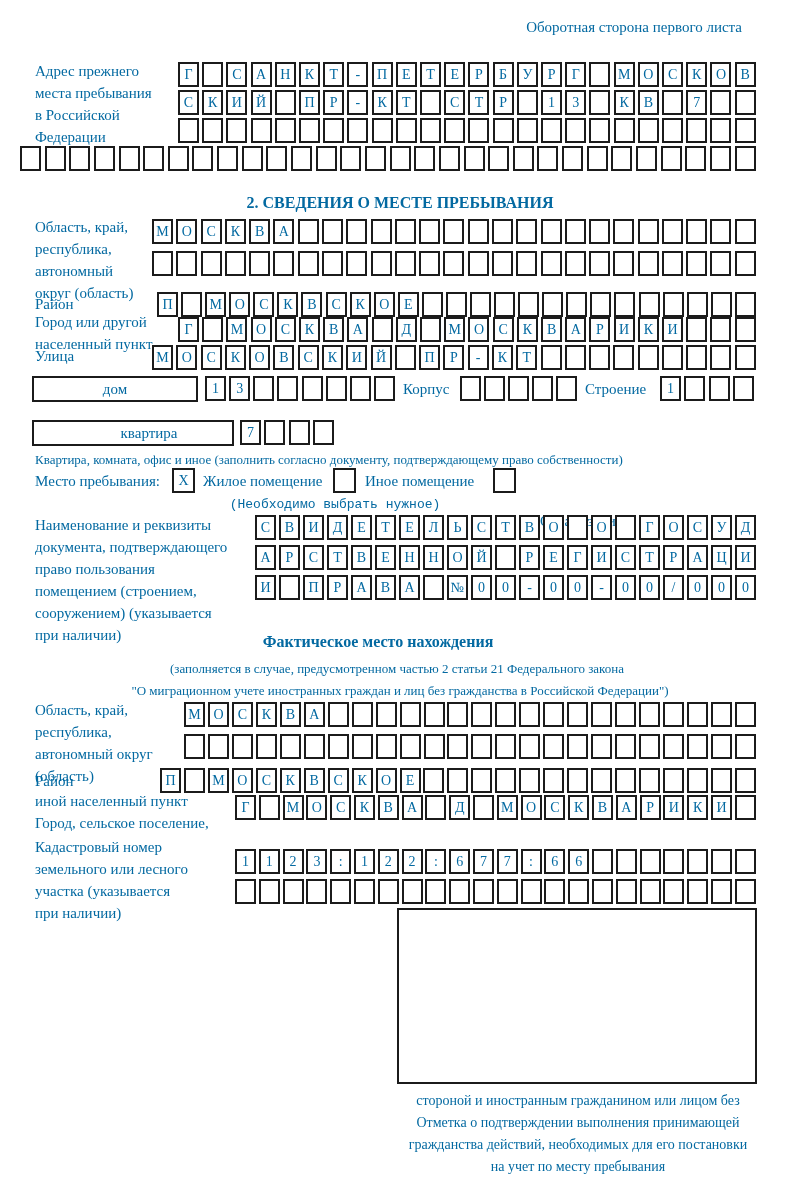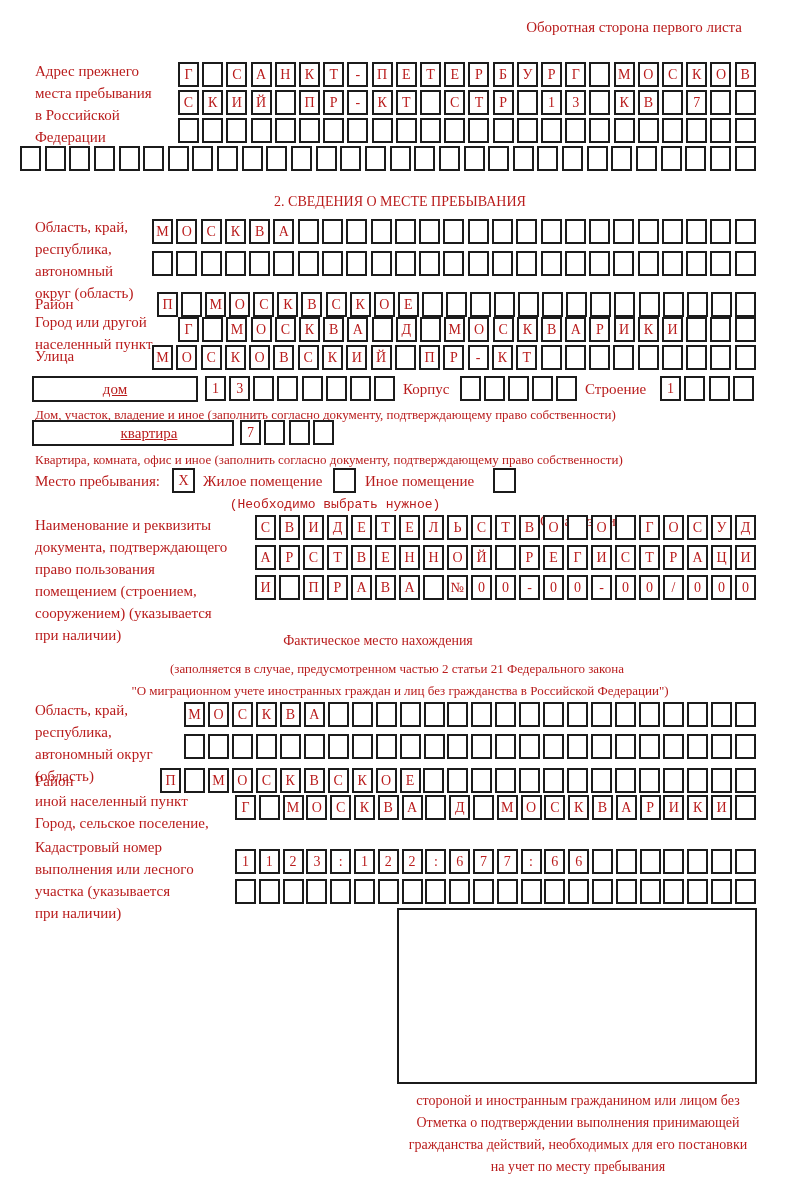--- a/index.html
+++ b/index.html
@@ -1,42 +1,42 @@
 <!DOCTYPE html>
 <html><head>
 <meta charset="utf-8">
 <style>
   html,body { margin:0; padding:0; background:#ffffff; }
   .page {
     position:relative; width:800px; height:1180px; background:#ffffff;
-    font-family:"Liberation Serif","DejaVu Serif",serif; color:#b91c1c;
+    font-family:"Liberation Serif","DejaVu Serif",serif; color:#0369a1;
     overflow:hidden;
   }
   .abs { position:absolute; }
   .label { font-size:15px; line-height:22px; }
   .note  { font-size:13px; line-height:21px; }
-  .title-bold { font-weight:normal; font-size:14px; }
+  .title-bold { font-weight:bold; font-size:16px; }
   .cellrow {
     position:absolute; display:flex; justify-content:space-between;
     height:26px;
   }
   .cell {
     flex:0 0 21px; width:21px; height:25px; box-sizing:border-box;
     border:2px solid #1b1b1b; display:flex; align-items:center; justify-content:center;
     font-size:14px; line-height:1; background:#fff;
   }
   .chk {
     position:absolute; width:23px; height:25px; box-sizing:border-box;
     border:2px solid #1b1b1b; display:flex; align-items:center; justify-content:center;
     font-size:14px; background:#fff;
   }
   .widebox {
     position:absolute; height:26px; box-sizing:border-box;
     border:2px solid #1b1b1b; display:flex; align-items:center; justify-content:center;
-    font-size:15px; background:#fff;text-decoration:underline;
+    font-size:15px; background:#fff;
   }
   .stampbox { position:absolute; box-sizing:border-box; border:2px solid #1b1b1b; background:#fff; }
   .center { text-align:center; }
 </style>
 </head>
 <body>
 
 <div class="page">
 
   <div class="abs label" style="top:16px; right:58px;">Оборотная сторона первого листа</div>
@@ -329,21 +329,20 @@
       <span class="cell"></span>
       <span class="cell"></span>
     </div>
   <div class="abs label" style="left:585px; top:378px;">Строение</div>
   <div class="cellrow" style="left:660px; top:376px; width:94px;">
       <span class="cell">1</span>
       <span class="cell"></span>
       <span class="cell"></span>
       <span class="cell"></span>
     </div>
-  <div class="abs note" style="left:35px; top:404px; width:740px;">Дом, участок, владение и иное (заполнить согласно документу, подтверждающему право собственности)</div>
 
   <div class="widebox" style="left:32px; top:420px; width:202px;padding-left:32px;">квартира</div>
   <div class="cellrow" style="left:240px; top:420px; width:94px;">
       <span class="cell">7</span>
       <span class="cell"></span>
       <span class="cell"></span>
       <span class="cell"></span>
     </div>
   <div class="abs note" style="left:35px; top:449px; width:740px;">Квартира, комната, офис и иное (заполнить согласно документу, подтверждающему право собственности)</div>
 
@@ -550,21 +549,21 @@
       <span class="cell">А</span>
       <span class="cell">Р</span>
       <span class="cell">И</span>
       <span class="cell">К</span>
       <span class="cell">И</span>
       <span class="cell"></span>
     </div>
 
   <div class="abs label" style="left:35px; top:836px; width:190px;">
       <div>Кадастровый номер</div>
-      <div>выполнения или лесного</div>
+      <div>земельного или лесного</div>
       <div>участка (указывается</div>
       <div>при наличии)</div>
     </div>
   <div class="cellrow" style="left:235px; top:849px; width:521px;">
       <span class="cell">1</span>
       <span class="cell">1</span>
       <span class="cell">2</span>
       <span class="cell">3</span>
       <span class="cell">:</span>
       <span class="cell">1</span>

